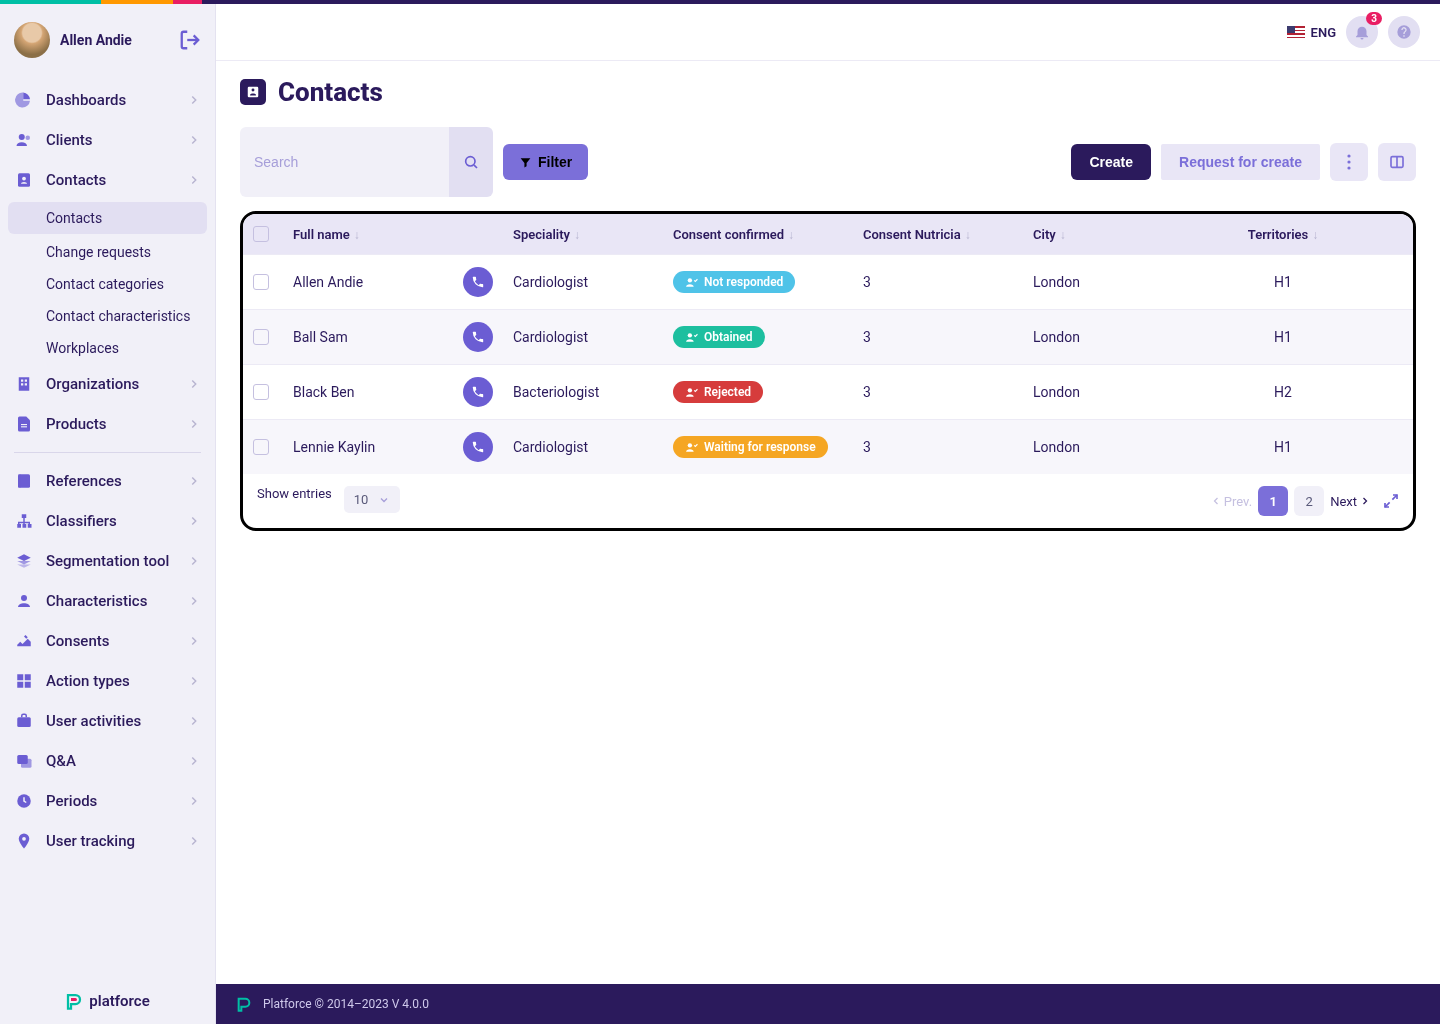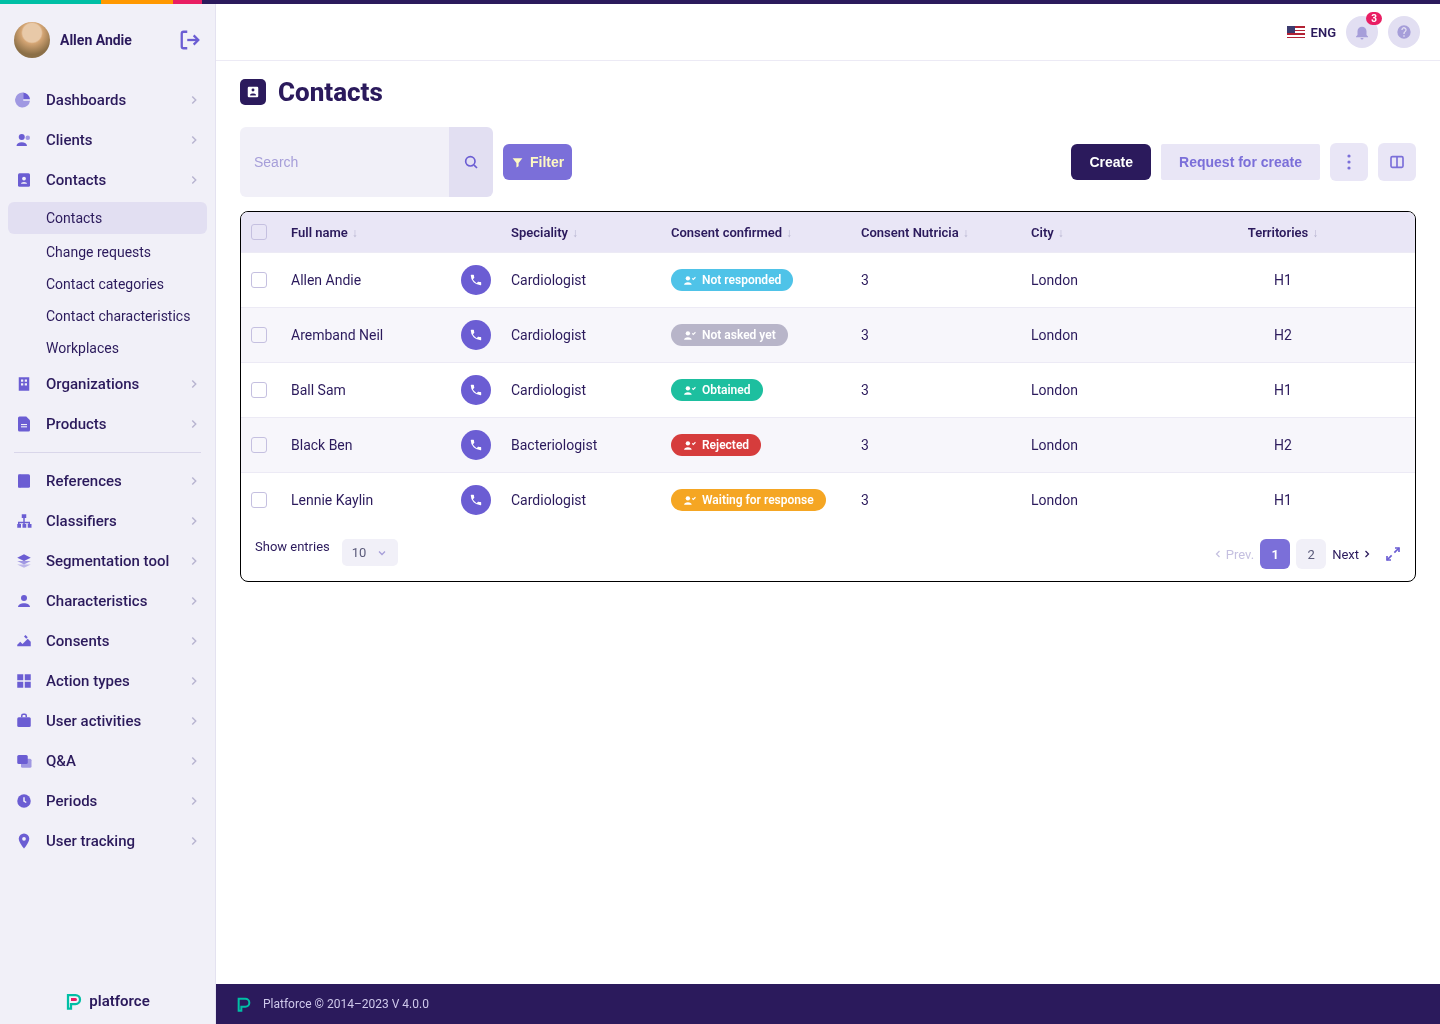--- a/index.html
+++ b/index.html
@@ -33,26 +33,26 @@
 .badge { position: absolute; top: -4px; right: -4px; background: #E91E63; color: #fff; font-size: 10px; font-weight: 700; border-radius: 10px; padding: 1px 5px; min-width: 16px; text-align: center; }
 .content { padding: 16px 24px; flex: 1; overflow-y: auto; }
 .page-title { display: flex; align-items: center; gap: 12px; margin-bottom: 20px; }
 .page-title .title-icon { width: 26px; height: 26px; background: #2B1A5C; border-radius: 5px; display: flex; align-items: center; justify-content: center; color: #fff; }
 .page-title h1 { font-size: 26px; font-weight: 800; }
 .toolbar { display: flex; gap: 10px; margin-bottom: 14px; align-items: center; }
 .search-box { flex: 0 0 235px; display: flex; }
 .search-input { flex: 1; background: #F1F0F8; border: none; padding: 27px 14px; font-size: 14px; border-radius: 6px 0 0 6px; color: #2B1A5C; }
 .search-input::placeholder { color: #A69ED9; }
 .search-btn { background: #E2DFF2; border: none; width: 44px; border-radius: 0 6px 6px 0; color: #6B5DD3; cursor: pointer; display: flex; align-items: center; justify-content: center; }
-.filter-btn { background: #7B6FD9; color: #fef9c3; border: none; padding: 10px 8px; border-radius: 6px; font-weight: 600; cursor: pointer; display: flex; align-items: center; gap: 6px; font-size: 14px; }
+.filter-btn { background: #7B6FD9; color: #000000; border: none; padding: 10px 16px; border-radius: 6px; font-weight: 600; cursor: pointer; display: flex; align-items: center; gap: 6px; font-size: 14px; }
 .spacer { flex: 1; }
 .create-btn { background: #2B1A5C; color: #fff; border: none; padding: 10px 18px; border-radius: 6px; font-weight: 600; cursor: pointer; font-size: 14px; }
 .req-btn { background: #E9E6F6; color: #7B6FD9; border: none; padding: 10px 18px; border-radius: 2px; font-weight: 600; cursor: pointer; font-size: 14px; }
 .sq-btn { background: #E9E6F6; color: #7B6FD9; border: none; width: 38px; height: 38px; border-radius: 6px; cursor: pointer; display: flex; align-items: center; justify-content: center; }
-.table-wrap { border: 1px solid #000000; border-radius: 8px; overflow: hidden; }
+.table-wrap { border: 3px solid #000000; border-radius: 16px; overflow: hidden; }
 table { width: 100%; border-collapse: collapse; }
 thead { background: #E9E6F6; }
 th { text-align: left; padding: 12px 10px; font-weight: 600; font-size: 13px; color: #2B1A5C; }
 th .sort { color: #B8B5D1; margin-left: 4px; font-size: 12px; }
 tbody tr { border-top: 1px solid #ECEAF5; }
 tbody tr:nth-child(even) { background: #F7F6FB; }
 td { padding: 12px 10px; font-size: 14px; color: #2B1A5C; }
 .checkbox { width: 16px; height: 16px; border: 1.5px solid #C5C0E0; border-radius: 3px; cursor: pointer; }
 .phone-icon { width: 30px; height: 30px; border-radius: 50%; background: #6B5DD3; display: inline-flex; align-items: center; justify-content: center; color: #fff; cursor: pointer; }
 .pill { display: inline-flex; align-items: center; gap: 6px; padding: 4px 12px; border-radius: 14px; font-size: 12px; font-weight: 600; color: #fff; }
@@ -425,40 +425,20 @@
                   </div></td>
                 <td>Cardiologist</td>
                 <td><span class="pill" style="background:#4FC3E8"><svg class="pill-icon" viewBox="0 0 24 24" fill="currentColor">
                       <circle cx="9" cy="8" r="4"></circle>
                       <path d="M2 20c0-3 3-5 7-5s7 2 7 5z"></path>
                       <path d="M17 8l2 2 4-4" stroke="currentColor" fill="none" stroke-width="2"></path>
                     </svg>Not responded</span></td>
                 <td>3</td>
                 <td>London</td>
                 <td style="text-align:center">H1</td>
-              </tr>
-              <tr>
-                <td>
-                  <div class="checkbox"></div>
-                </td>
-                <td>Aremband Neil</td>
-                <td><div class="phone-icon">
-                    <svg width="14" height="14" viewBox="0 0 24 24" fill="currentColor">
-                      <path d="M6.6 10.8a15 15 0 0 0 6.6 6.6l2.2-2.2a1 1 0 0 1 1-.24 11 11 0 0 0 3.5.56 1 1 0 0 1 1 1V20a1 1 0 0 1-1 1A17 17 0 0 1 3 4a1 1 0 0 1 1-1h3.5a1 1 0 0 1 1 1 11 11 0 0 0 .56 3.5 1 1 0 0 1-.24 1z"></path>
-                    </svg>
-                  </div></td>
-                <td>Cardiologist</td>
-                <td><span class="pill" style="background:#B8B5C9"><svg class="pill-icon" viewBox="0 0 24 24" fill="currentColor">
-                      <circle cx="9" cy="8" r="4"></circle>
-                      <path d="M2 20c0-3 3-5 7-5s7 2 7 5z"></path>
-                      <path d="M17 8l2 2 4-4" stroke="currentColor" fill="none" stroke-width="2"></path>
-                    </svg>Not asked yet</span></td>
-                <td>3</td>
-                <td>London</td>
-                <td style="text-align:center">H2</td>
               </tr>
               <tr>
                 <td>
                   <div class="checkbox"></div>
                 </td>
                 <td>Ball Sam</td>
                 <td><div class="phone-icon">
                     <svg width="14" height="14" viewBox="0 0 24 24" fill="currentColor">
                       <path d="M6.6 10.8a15 15 0 0 0 6.6 6.6l2.2-2.2a1 1 0 0 1 1-.24 11 11 0 0 0 3.5.56 1 1 0 0 1 1 1V20a1 1 0 0 1-1 1A17 17 0 0 1 3 4a1 1 0 0 1 1-1h3.5a1 1 0 0 1 1 1 11 11 0 0 0 .56 3.5 1 1 0 0 1-.24 1z"></path>
                     </svg>

